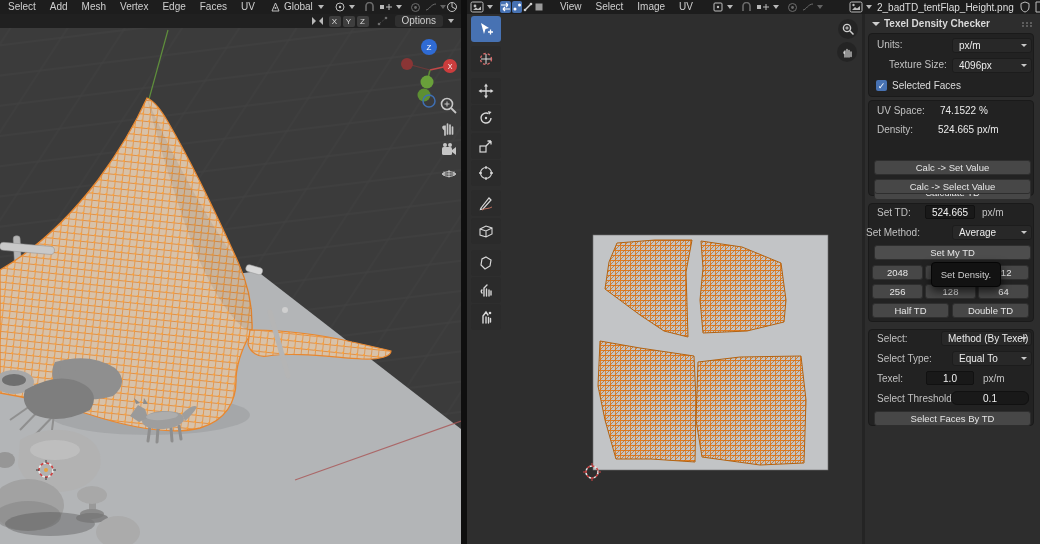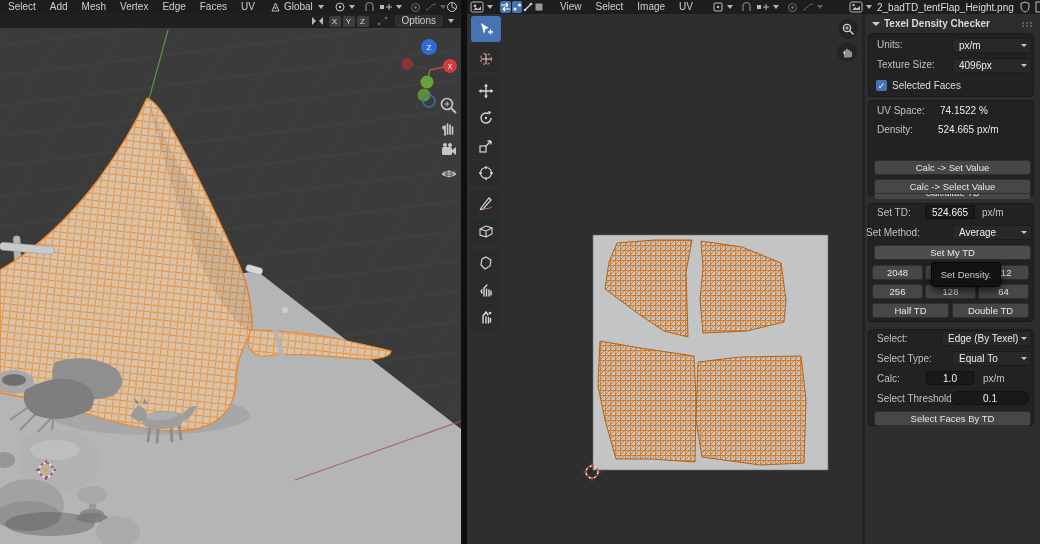--- a/index.html
+++ b/index.html
@@ -480,21 +480,21 @@
         <i style="left:4px;top:0;"></i>
         <i style="left:8px;top:0;"></i>
         <i style="left:0;top:3px;"></i>
         <i style="left:4px;top:3px;"></i>
         <i style="left:8px;top:3px;"></i>
       </span>
 
     <div class="pbox" style="top:19px;height:64px;"></div>
     <span class="plabel" style="left:12px;top:24px;">Units:</span>
     <div class="dd" style="left:87px;top:24px;width:80px;">px/m</div>
-    <span class="plabel" style="left:12px;top:44px;">Texture Size:</span>
+    <span class="plabel" style="left:24px;top:44px;">Texture Size:</span>
     <div class="dd" style="left:87px;top:44px;width:80px;">4096px</div>
     <span class="checkbox" style="left:11px;top:66px;">✓</span>
     <span class="plabel" style="left:27px;top:65px;color:#dcdcdc;">Selected Faces</span>
 
     <div class="pbox" style="top:86px;height:96px;"></div>
     <span class="plabel" style="left:12px;top:90px;">UV Space:</span>
     <span class="pvalue" style="left:75px;top:90px;">74.1522 %</span>
     <span class="plabel" style="left:12px;top:109px;">Density:</span>
     <span class="pvalue" style="left:73px;top:109px;">524.665 px/m</span>
     <div class="pbtn" style="left:9px;right:9px;top:127px;width:157px;margin-top:44px;">Calculate TD</div>
@@ -512,24 +512,24 @@
     <div class="pbtn" style="left:60px;top:251px;width:51px;">1024</div>
     <div class="pbtn" style="left:113px;top:251px;width:51px;">512</div>
     <div class="pbtn" style="left:7px;top:270px;width:51px;">256</div>
     <div class="pbtn" style="left:60px;top:270px;width:51px;">128</div>
     <div class="pbtn" style="left:113px;top:270px;width:51px;">64</div>
     <div class="pbtn" style="left:7px;top:289px;width:77px;">Half TD</div>
     <div class="pbtn" style="left:87px;top:289px;width:77px;">Double TD</div>
 
     <div class="pbox" style="top:315px;height:97px;"></div>
     <span class="plabel" style="left:12px;top:318px;">Select:</span>
-    <div class="dd" style="left:76px;top:317px;width:91px;">Edge (By Texel)</div>
+    <div class="dd" style="left:76px;top:317px;width:91px;">Method (By Texel)</div>
     <span class="plabel" style="left:12px;top:338px;">Select Type:</span>
     <div class="dd" style="left:87px;top:337px;width:80px;">Equal To</div>
-    <span class="plabel" style="left:12px;top:358px;">Calc:</span>
+    <span class="plabel" style="left:12px;top:358px;">Texel:</span>
     <div class="nfield" style="left:61px;top:357px;width:48px;">1.0</div>
     <span class="plabel" style="left:118px;top:358px;">px/m</span>
     <span class="plabel" style="left:12px;top:378px;">Select Threshold:</span>
     <div class="nfield" style="left:86px;top:377px;width:78px;border-radius:6px;">0.1</div>
     <div class="pbtn" style="left:9px;top:397px;width:157px;">Select Faces By TD</div>
   </div>
 
   <div id="tooltip">Set Density.</div>
 
 </div>

